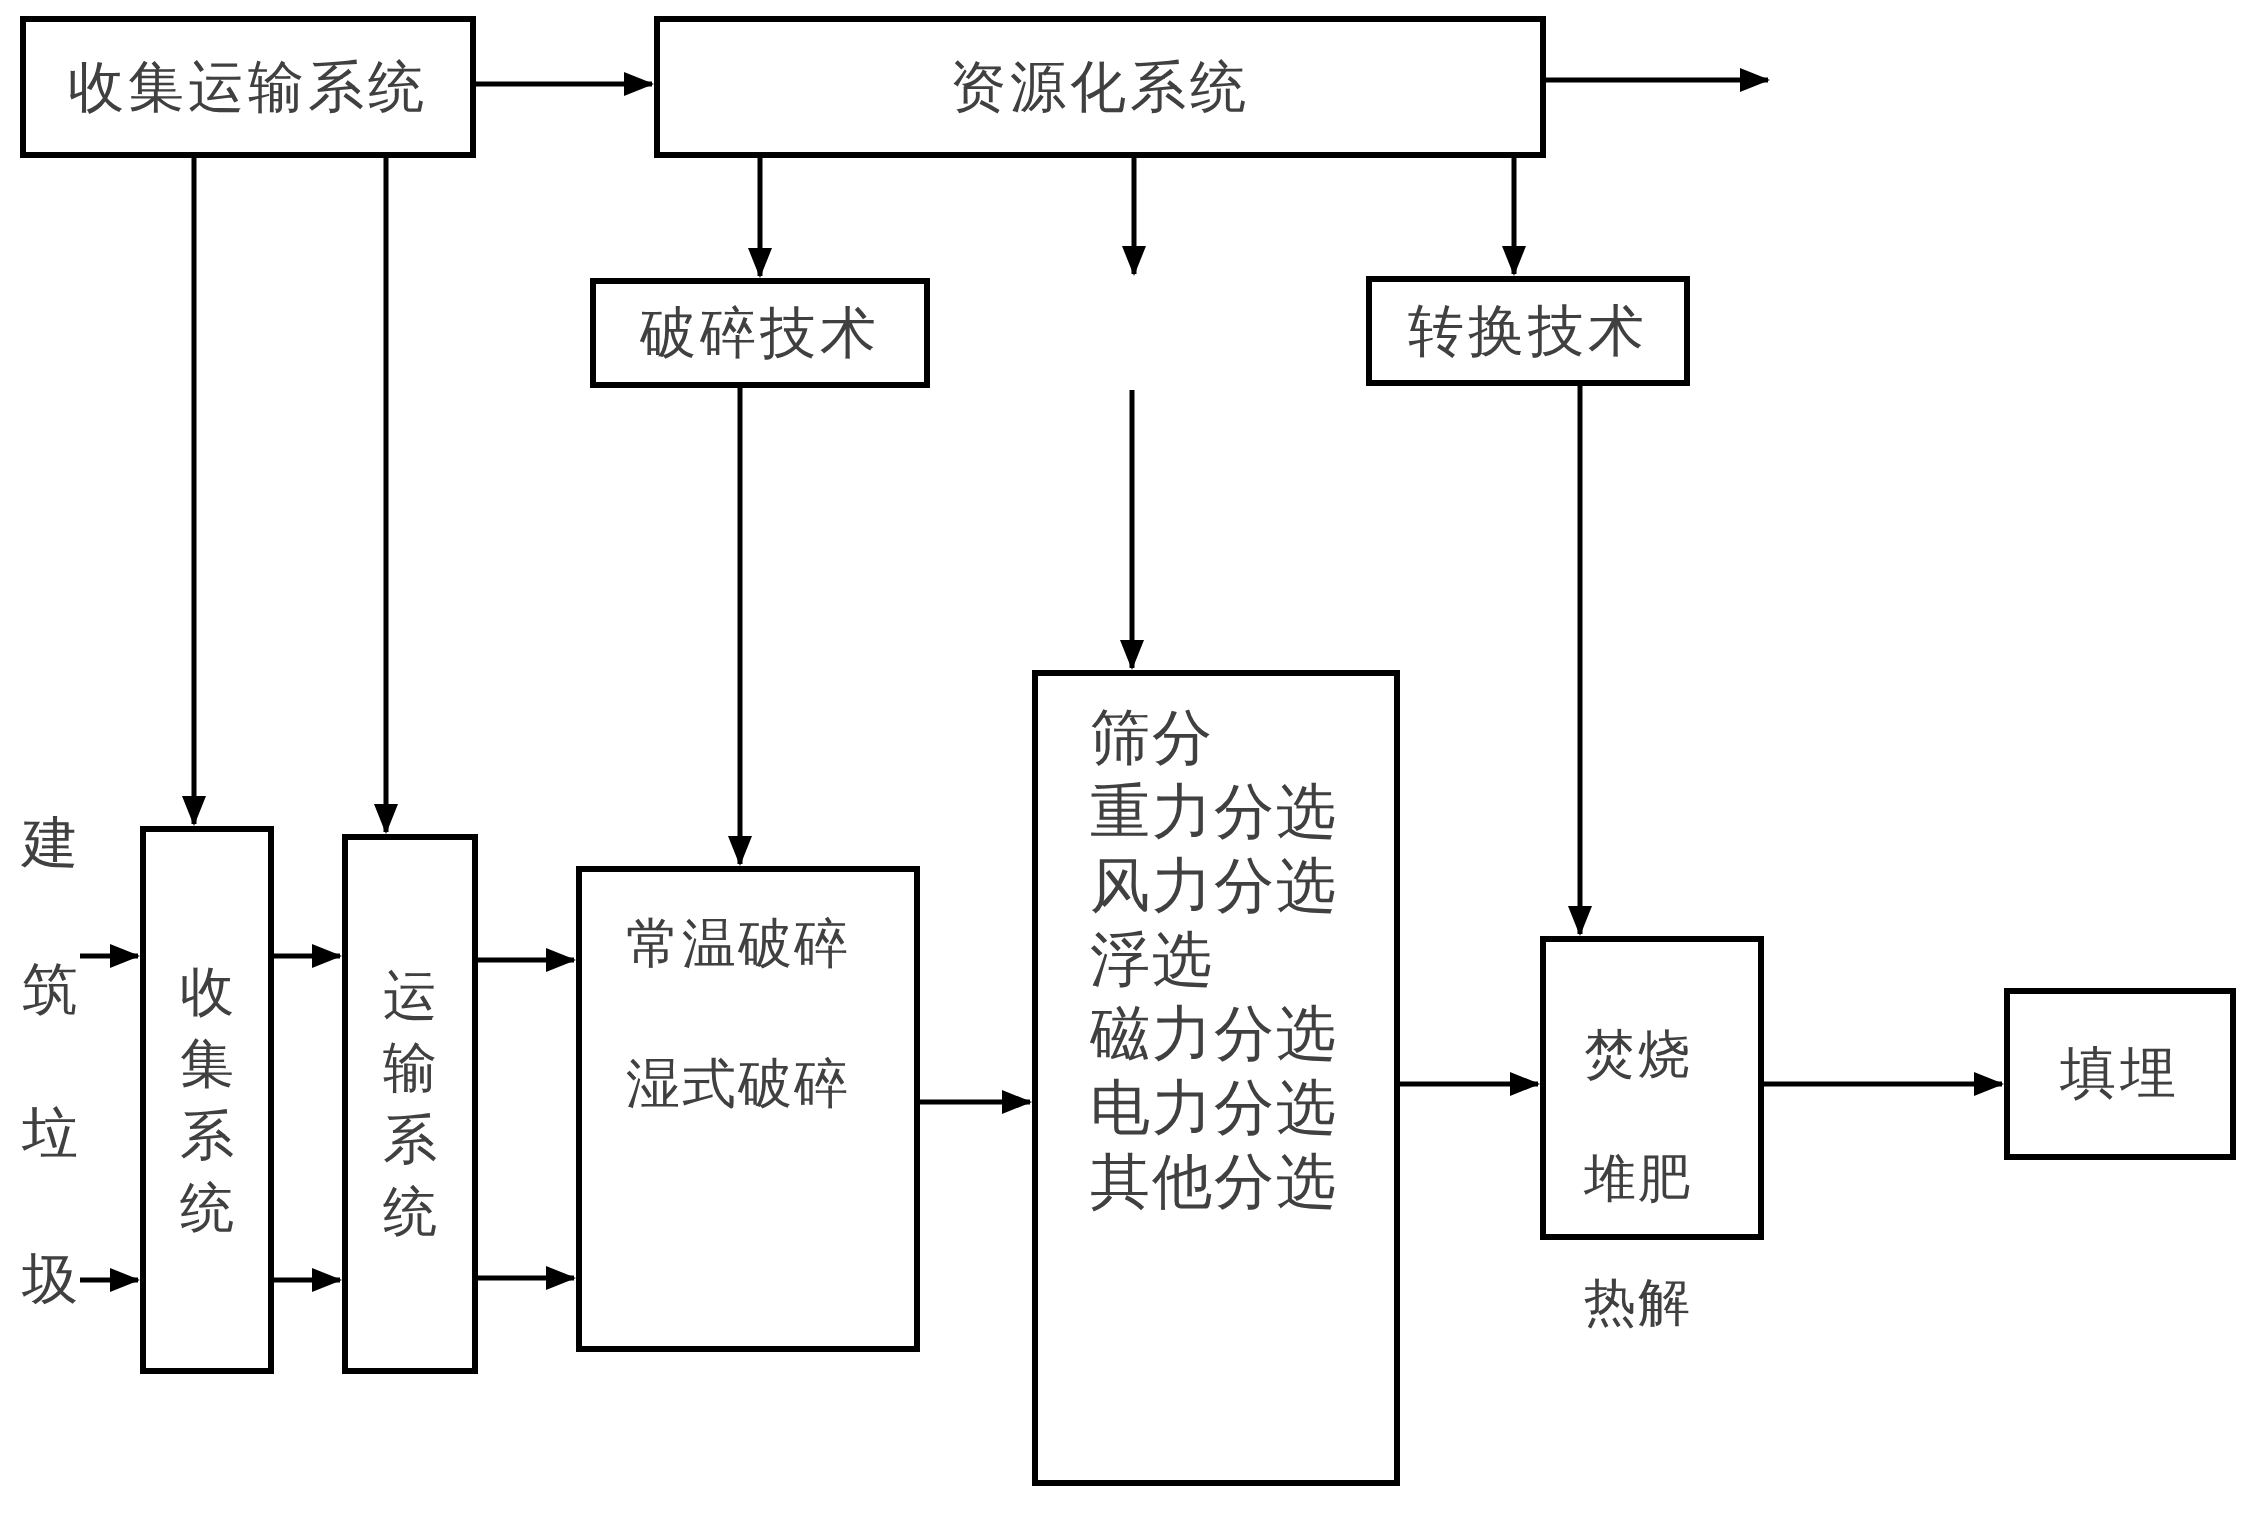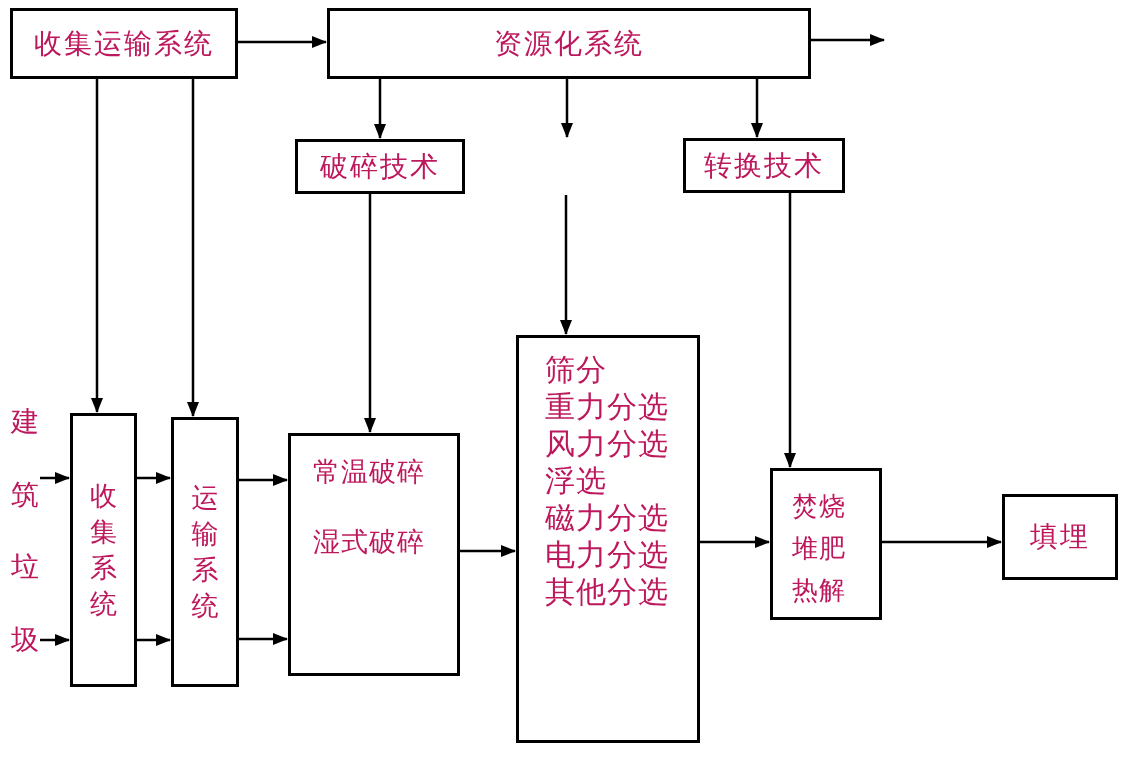--- a/index.html
+++ b/index.html
@@ -1,42 +1,42 @@
 <!DOCTYPE html>
 <html><head>
 <meta charset="utf-8">
 <style>
   html,body{margin:0;padding:0;background:#ffffff;}
   .canvas{
     position:relative;
     width:1131px;height:758px;
     background:#ffffff;
-    font-family:Liberation Serif, serif;
-    color:#be185d;
+    font-family:Liberation Sans, sans-serif;
+    color:#404040;
     overflow:hidden;
   }
   .connectors{position:absolute;left:0;top:0;width:1131px;height:758px;pointer-events:none;}
   .node{
     position:absolute;
     background:#ffffff;
     border:3px solid #000000;
     box-sizing:border-box;
     display:flex;align-items:center;justify-content:center;
     font-size:28px;letter-spacing:2px;
     white-space:nowrap;
   }
   .vnode{flex-direction:column;font-size:27px;letter-spacing:0;gap:9px;}
   .vnode span{display:block;line-height:1;}
   .listnode{display:block;text-align:left;letter-spacing:1px;}
   .crush-list{padding:14px 0 0 22px;font-size:27px;}
   .crush-list div{height:44px;line-height:44px;margin-bottom:26px;}
   .sort-list{padding:13px 15px 0 26px;font-size:30px;}
   .sort-list div{height:37px;line-height:37px;}
   .thermal-list{padding:15px 0 0 19px;font-size:26px;}
-  .thermal-list div{height:42px;line-height:42px;}
+  .thermal-list div{height:42px;line-height:42px;margin-top:20px;}
   .input-label{
     position:absolute;left:6px;top:408px;width:38px;height:246px;
     display:flex;flex-direction:column;justify-content:space-between;align-items:center;
     font-size:28px;
   }
   .input-label span{display:block;line-height:1;}
 </style>
 </head>
 <body>
 
@@ -66,21 +66,21 @@
       <line x1="239" y1="480" x2="287" y2="480" marker-end="url(#arr)"></line>
       <line x1="239" y1="639" x2="287" y2="639" marker-end="url(#arr)"></line>
       <line x1="460" y1="551" x2="515" y2="551" marker-end="url(#arr)"></line>
       <line x1="700" y1="542" x2="769" y2="542" marker-end="url(#arr)"></line>
       <line x1="882" y1="542" x2="1001" y2="542" marker-end="url(#arr)"></line>
     </g>
   </svg>
 
   <div class="node" style="left:10px;top:8px;width:228px;height:71px;">收集运输系统</div>
 
-  <div class="node" style="left:327px;top:8px;width:484px;height:71px;">资源化系统</div>
+  <div class="node" style="left:327px;top:8px;width:446px;height:71px;">资源化系统</div>
 
 
   <div class="node" style="left:295px;top:139px;width:170px;height:55px;">破碎技术</div>
 
 
   <div class="node" style="left:683px;top:138px;width:162px;height:55px;">转换技术</div>
 
   <div class="input-label">
     <span>建</span>
     <span>筑</span>

